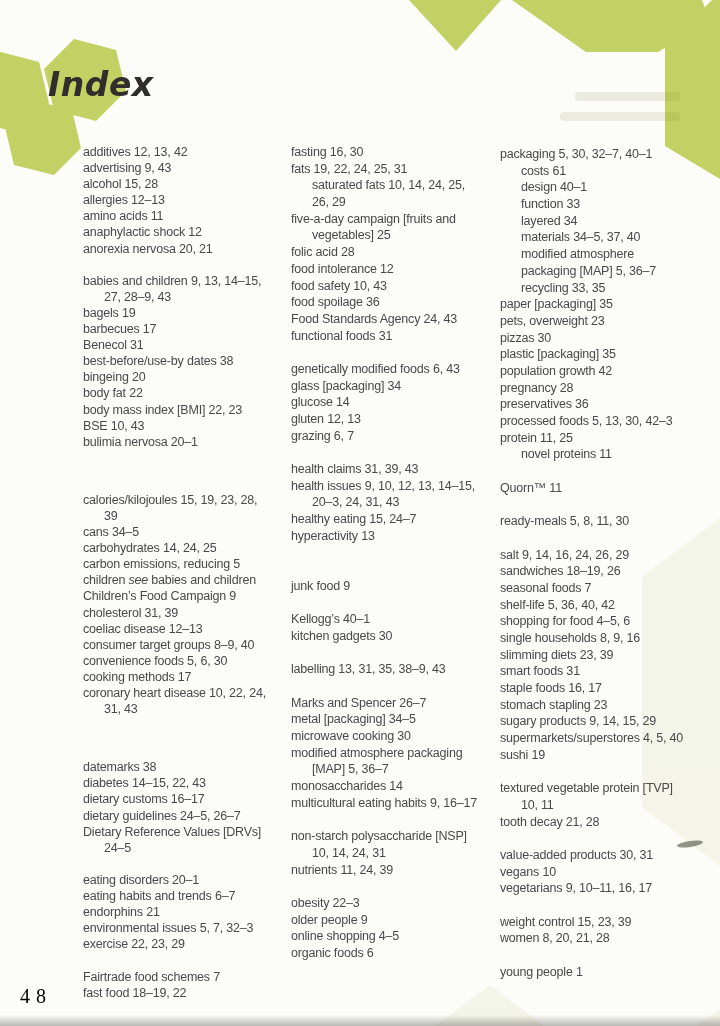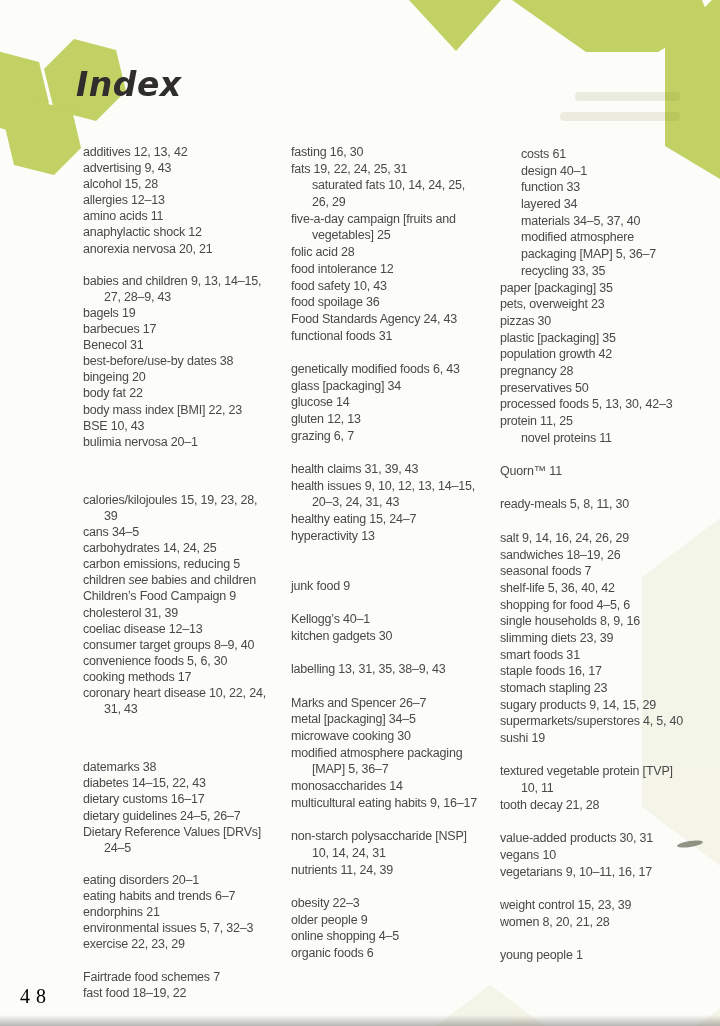--- a/index.html
+++ b/index.html
@@ -28,21 +28,20 @@
   .ln.gg{height:26px;}
   .ln em{font-style:italic;}
   .title{
     position:absolute;z-index:2;
     left:48px;top:66px;
     font-family:"DejaVu Sans","Liberation Sans",sans-serif;
     font-style:italic;font-weight:bold;
     font-size:33px;line-height:38px;
     color:#2f2e2c;
     letter-spacing:0.5px;
-    margin-left:28px;
   }
   .pagenum{
     position:absolute;z-index:2;
     left:20px;top:985px;
     font-size:20px;
     letter-spacing:6px;
     color:#000000;
     font-family:Liberation Serif, serif;
   }
   .smudge{
@@ -188,35 +187,36 @@
     <div class="ln e">non-starch polysaccharide [NSP]</div>
     <div class="ln w">10, 14, 24, 31</div>
     <div class="ln e">nutrients 11, 24, 39</div>
     <div class="ln g"></div>
     <div class="ln e">obesity 22–3</div>
     <div class="ln e">older people 9</div>
     <div class="ln e">online shopping 4–5</div>
     <div class="ln e">organic foods 6</div>
   </div>
 <div class="col col3">
+    <div class="ln e">packaging 5, 30, 32–7, 40–1</div>
     <div class="ln s">costs 61</div>
     <div class="ln s">design 40–1</div>
     <div class="ln s">function 33</div>
     <div class="ln s">layered 34</div>
     <div class="ln s">materials 34–5, 37, 40</div>
     <div class="ln s">modified atmosphere</div>
     <div class="ln s">packaging [MAP] 5, 36–7</div>
     <div class="ln s">recycling 33, 35</div>
     <div class="ln e">paper [packaging] 35</div>
     <div class="ln e">pets, overweight 23</div>
     <div class="ln e">pizzas 30</div>
     <div class="ln e">plastic [packaging] 35</div>
     <div class="ln e">population growth 42</div>
     <div class="ln e">pregnancy 28</div>
-    <div class="ln e">preservatives 50</div>
+    <div class="ln e">preservatives 36</div>
     <div class="ln e">processed foods 5, 13, 30, 42–3</div>
     <div class="ln e">protein 11, 25</div>
     <div class="ln s">novel proteins 11</div>
     <div class="ln g"></div>
     <div class="ln e">Quorn™ 11</div>
     <div class="ln g"></div>
     <div class="ln e">ready-meals 5, 8, 11, 30</div>
     <div class="ln g"></div>
     <div class="ln e">salt 9, 14, 16, 24, 26, 29</div>
     <div class="ln e">sandwiches 18–19, 26</div>

